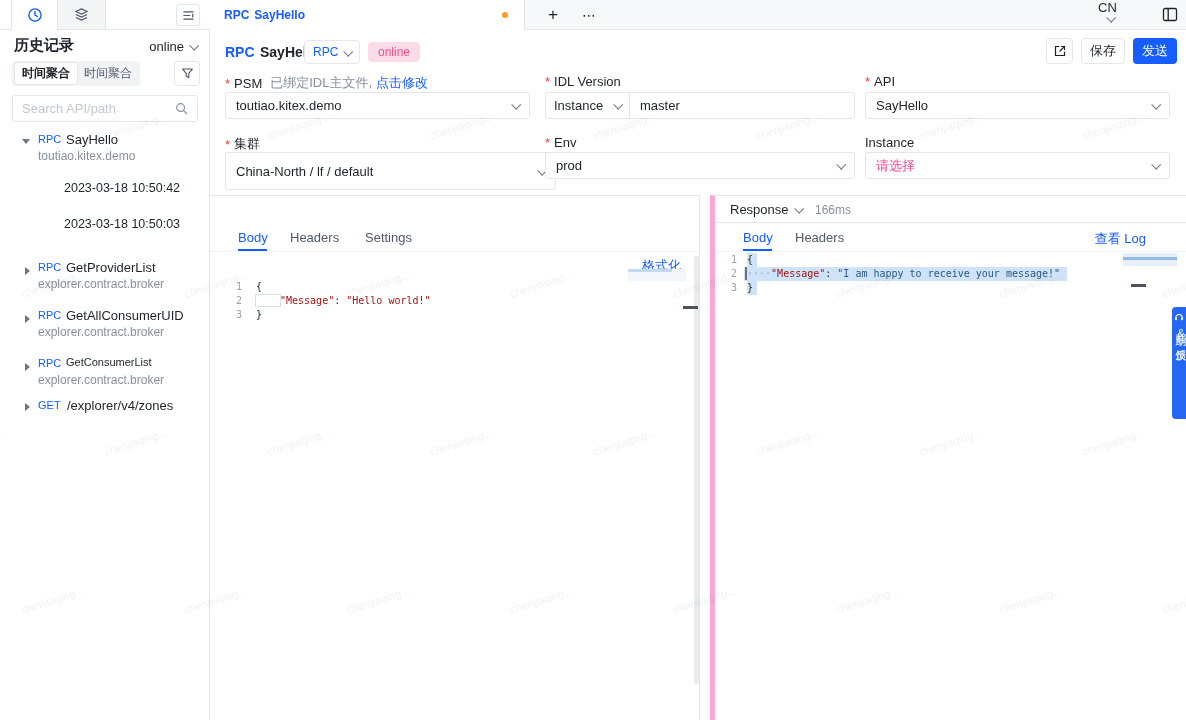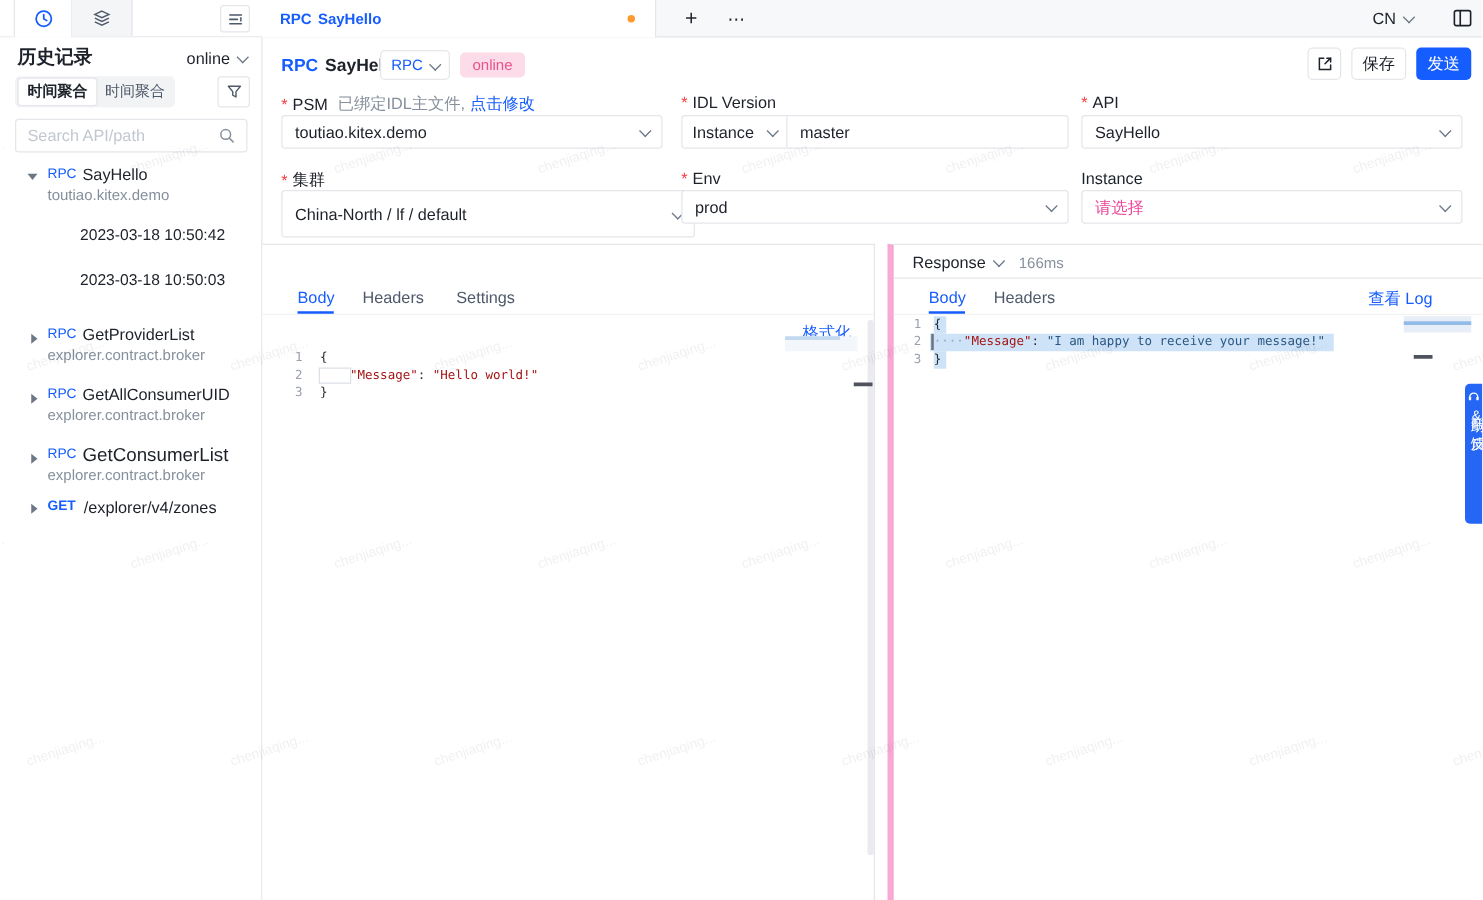--- a/index.html
+++ b/index.html
@@ -58,21 +58,21 @@
   </div>
 
   <div class="abs" style="left:210px;top:0;width:976px;height:30px;background:#f7f8fa;border-bottom:1px solid #e5e6eb;">
     <div class="abs flex" style="left:0;top:0;width:315px;height:30px;background:#fff;border-right:1px solid #e5e6eb;padding-left:14px;">
       <span class="blue" style="font-size:12px;font-weight:bold;">RPC</span>
       <span class="blue" style="font-size:12px;font-weight:bold;margin-left:5px;">SayHello</span>
       <span class="abs" style="right:16px;top:12px;width:6px;height:6px;border-radius:50%;background:#ff9a2e;"></span>
     </div>
     <div class="abs flex" style="left:332px;top:4px;width:22px;height:22px;justify-content:center;font-size:17px;color:#1d2129;">+</div>
     <div class="abs flex" style="left:368px;top:4px;width:22px;height:22px;justify-content:center;font-size:14px;color:#1d2129;">⋯</div>
-    <div class="abs flex" style="left:888px;top:0;height:29px;">
+    <div class="abs flex" style="left:888px;top:0;height:29px;flex-direction:column;">
       <span style="font-size:13px;">CN</span>
       <span class="chev"></span>
     </div>
     <div class="abs" style="left:952px;top:7px;">
       <span>
         <svg width="16" height="15" viewBox="0 0 16 15" fill="none" stroke="#1d2129" stroke-width="1.3">
             <rect x="1.5" y="1.5" width="13" height="12" rx="1.5"></rect>
             <path d="M6.2 1.5v12"></path>
           </svg>
       </span>
@@ -127,27 +127,27 @@
     <div class="abs" style="left:0;top:276px;width:210px;height:36px;">
       <span class="caret-right abs" style="left:25px;top:9px;"></span>
       <span class="abs blue" style="left:38px;top:3px;font-size:11px;">RPC</span>
       <span class="abs" style="left:66px;top:2px;font-size:13px;">GetAllConsumerUID</span>
       <span class="abs muted" style="left:38px;top:19px;font-size:12px;">explorer.contract.broker</span>
     </div>
 
     <div class="abs" style="left:0;top:324px;width:210px;height:36px;">
       <span class="caret-right abs" style="left:25px;top:9px;"></span>
       <span class="abs blue" style="left:38px;top:3px;font-size:11px;">RPC</span>
-      <span class="abs" style="left:66px;top:2px;font-size:15px;">GetConsumerList</span>
+      <span class="abs" style="left:66px;top:2px;font-size:11px;">GetConsumerList</span>
       <span class="abs muted" style="left:38px;top:19px;font-size:12px;">explorer.contract.broker</span>
     </div>
 
     <div class="abs" style="left:0;top:368px;width:210px;height:18px;">
       <span class="caret-right abs" style="left:25px;top:5px;"></span>
-      <span class="abs blue" style="left:38px;top:1px;font-size:11px;font-weight:bold;">GET</span>
+      <span class="abs blue" style="left:38px;top:1px;font-size:11px;">GET</span>
       <span class="abs" style="left:67px;top:0;font-size:13px;">/explorer/v4/zones</span>
     </div>
   </div>
 
   <span class="abs blue" style="left:225px;top:44px;font-size:14px;font-weight:bold;">RPC</span>
   <span class="abs" style="left:260px;top:44px;font-size:14px;font-weight:bold;">SayHello</span>
   <div class="abs input" style="left:304px;top:40px;width:56px;height:24px;padding:0 8px;border-radius:4px;">
     <span class="blue" style="font-size:12px;flex:1;">RPC</span>
     <span class="chev" style="margin-left:2px;"></span>
   </div>

